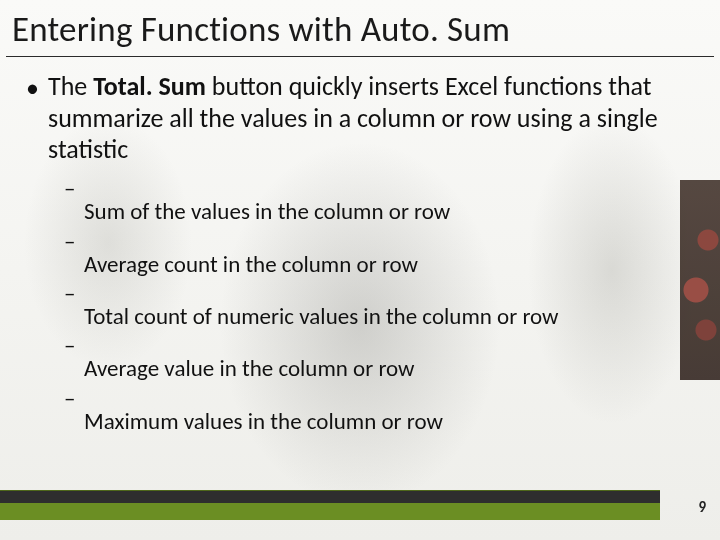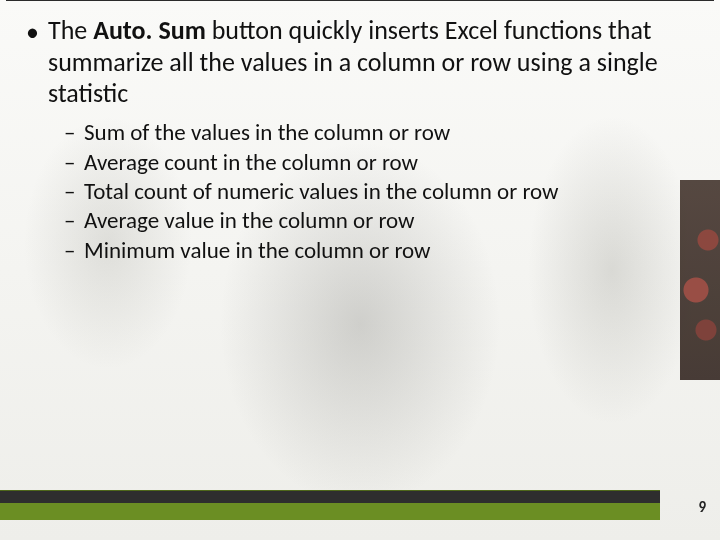--- a/index.html
+++ b/index.html
@@ -74,21 +74,21 @@
   }
   .bullet2 {
     display: flex;
     font-size: 23px;
     line-height: 1.28;
   }
   .bullet2 .dash {
     width: 20px;
     flex: 0 0 20px;
   }
-  .bullet2 .txt { flex: 1; }
+  .bullet2 .txt { flex: 1; margin-top: 23px; }
   .bold { font-weight: 700; }
   .footer-bar {
     position: absolute;
     left: 0;
     bottom: 20px;
     height: 30px;
     width: 660px;
     background: #6b8e23;
     border-top: 1px solid #4e671a;
     z-index: 3;
@@ -111,27 +111,28 @@
   }
 </style>
 </head>
 <body>
 
 <div class="bg"></div>
 <div class="deco-right"></div>
 
 <div class="slide">
 
+  <div class="title">Entering Functions with Auto. Sum</div>
   <div class="rule"></div>
 
   <div class="content">
     <div class="bullet1">
       <div class="dot">•</div>
       <div class="txt">
-        <span>The </span><span class="bold">Auto. Sum</span><span> button quickly inserts Excel functions that summarize all the values in a column or row using a single statistic</span>
+        <span>The </span><span class="bold">Total. Sum</span><span> button quickly inserts Excel functions that summarize all the values in a column or row using a single statistic</span>
       </div>
     </div>
 
     <div class="sublist">
       <div class="bullet2">
         <div class="dash">–</div>
         <div class="txt">Sum of the values in the column or row</div>
       </div>
       <div class="bullet2">
         <div class="dash">–</div>
@@ -140,21 +141,21 @@
       <div class="bullet2">
         <div class="dash">–</div>
         <div class="txt">Total count of numeric values in the column or row</div>
       </div>
       <div class="bullet2">
         <div class="dash">–</div>
         <div class="txt">Average value in the column or row</div>
       </div>
       <div class="bullet2">
         <div class="dash">–</div>
-        <div class="txt">Minimum value in the column or row</div>
+        <div class="txt">Maximum values in the column or row</div>
       </div>
     </div>
   </div>
 
   <div class="footer-bar"></div>
   <div class="page-num">9</div>
 
 </div>
 
 </body></html>

